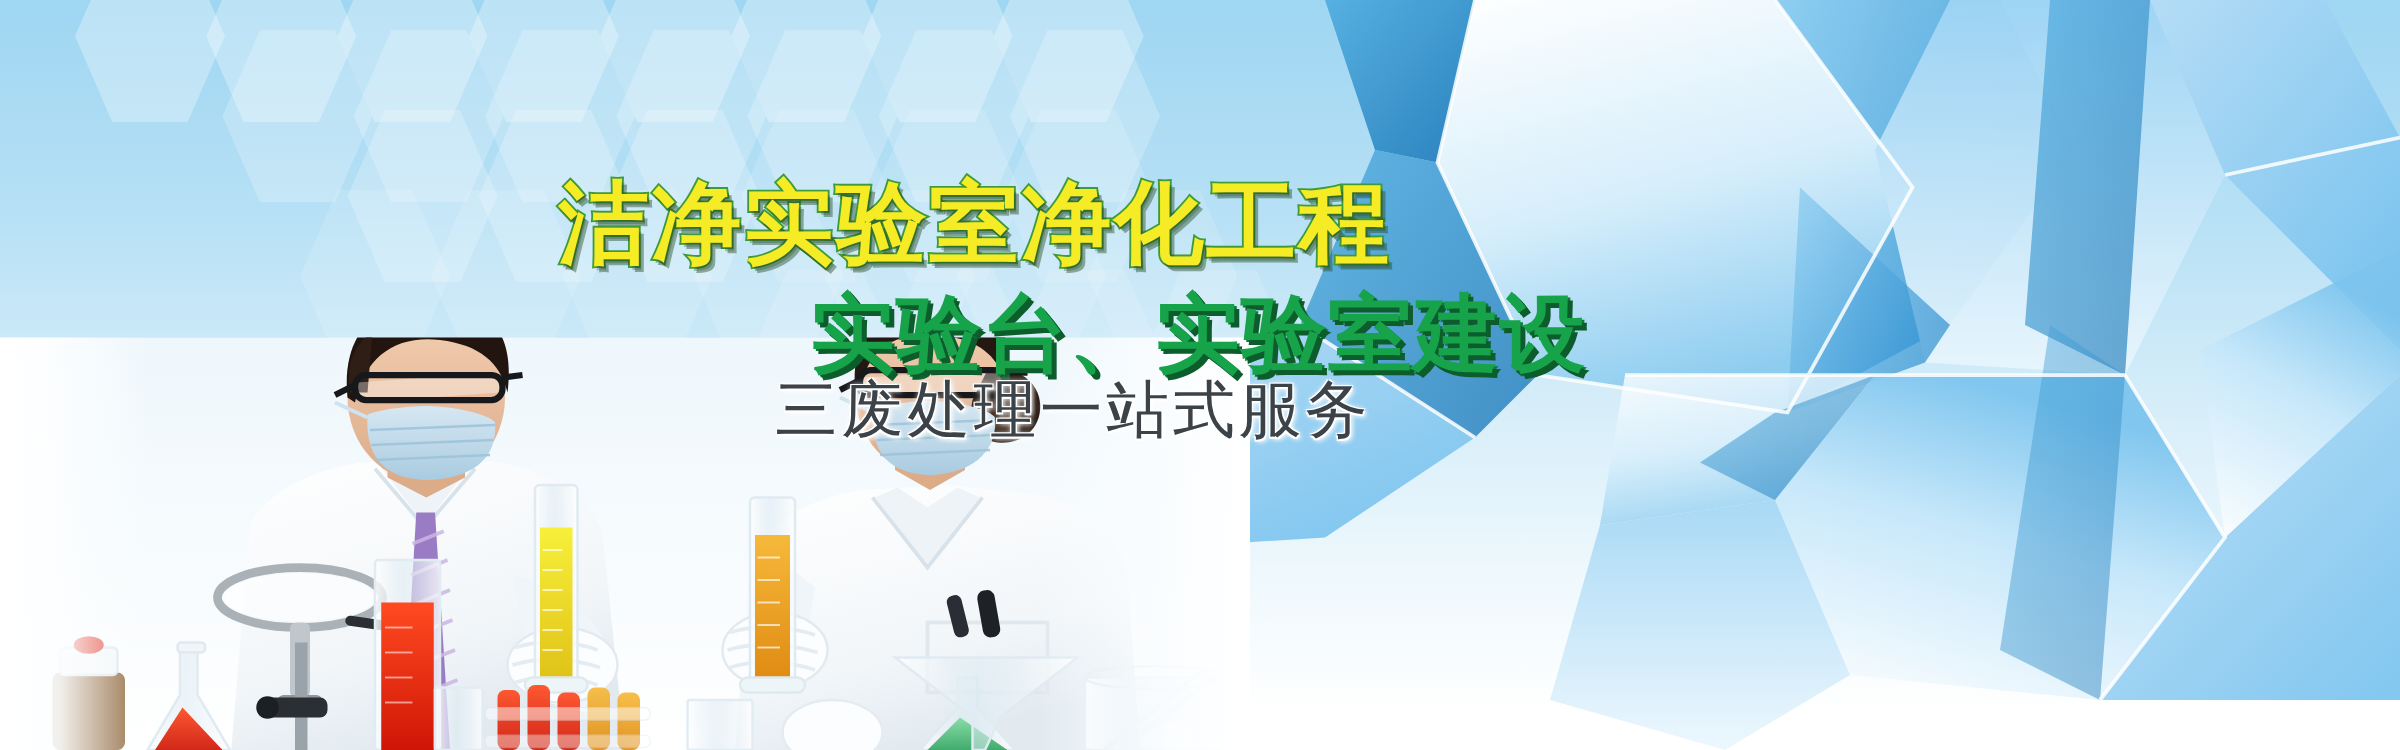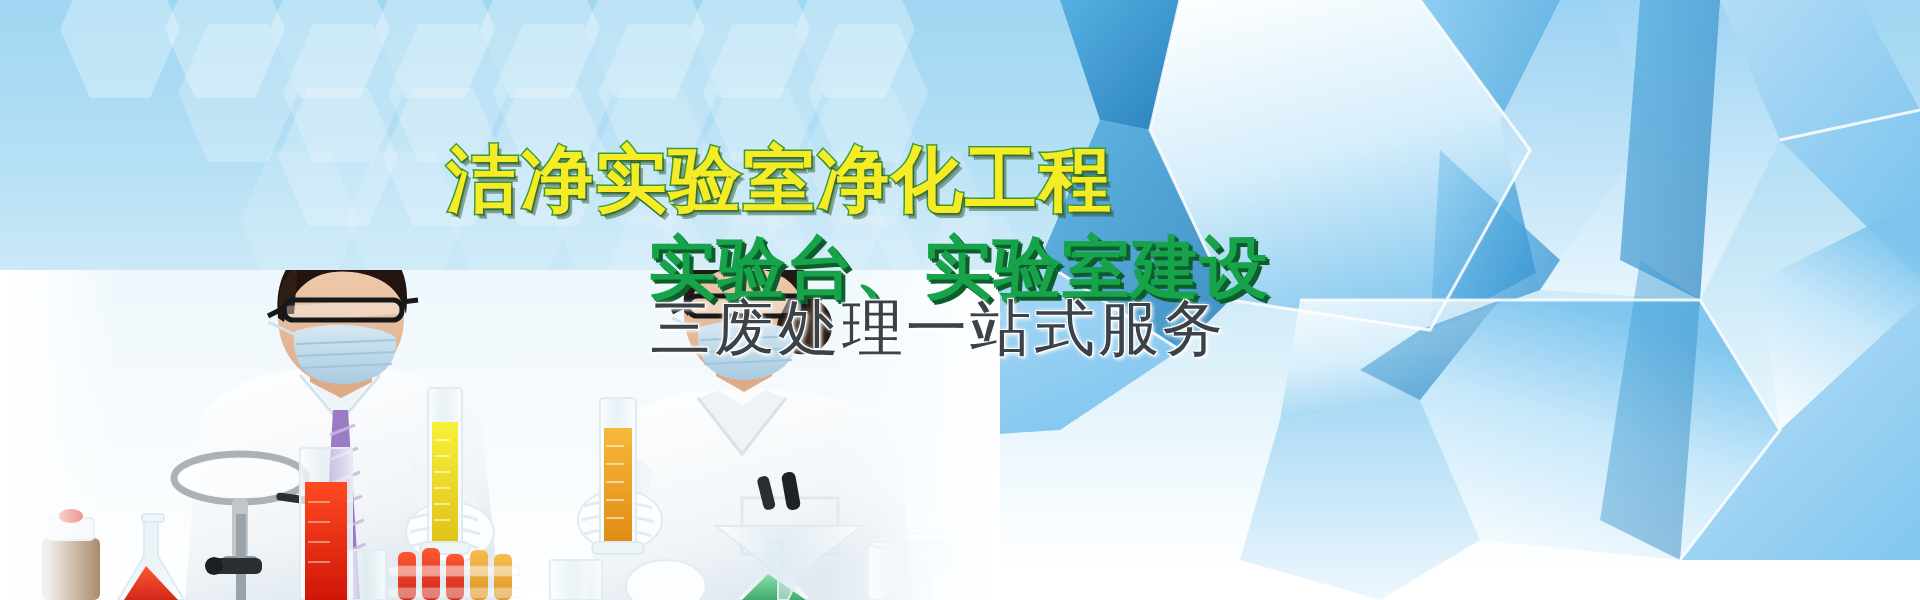--- a/index.html
+++ b/index.html
@@ -73,23 +73,23 @@
     font-size: 68px;
     line-height: 58px;
     color: #16a34a;
     letter-spacing: 1px;
     text-shadow:
       4px 4px 0 #0c5c2c,
       2px 2px 0 #0f7a39;
   }
 
   #title-sub2 {
-    left: 650px;
+    left: 620px;
     top: 300px;
-    font-size: 61px;
+    font-size: 50px;
     line-height: 56px;
     font-weight: normal;
     color: #3b4248;
     letter-spacing: 3px;
     text-shadow:
       0 0 5px #ffffff,
       1px 1px 0 #ffffff,
       -1px 1px 0 #ffffff,
       1px -1px 0 #ffffff,
       -1px -1px 0 #ffffff,

